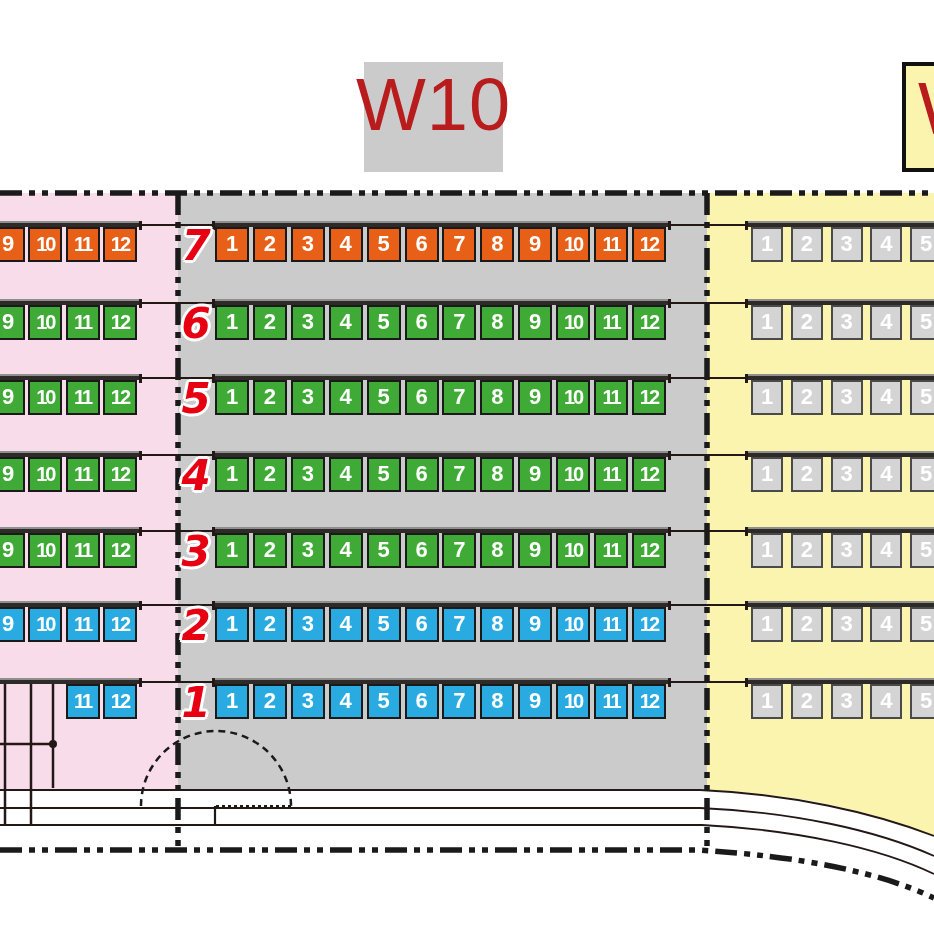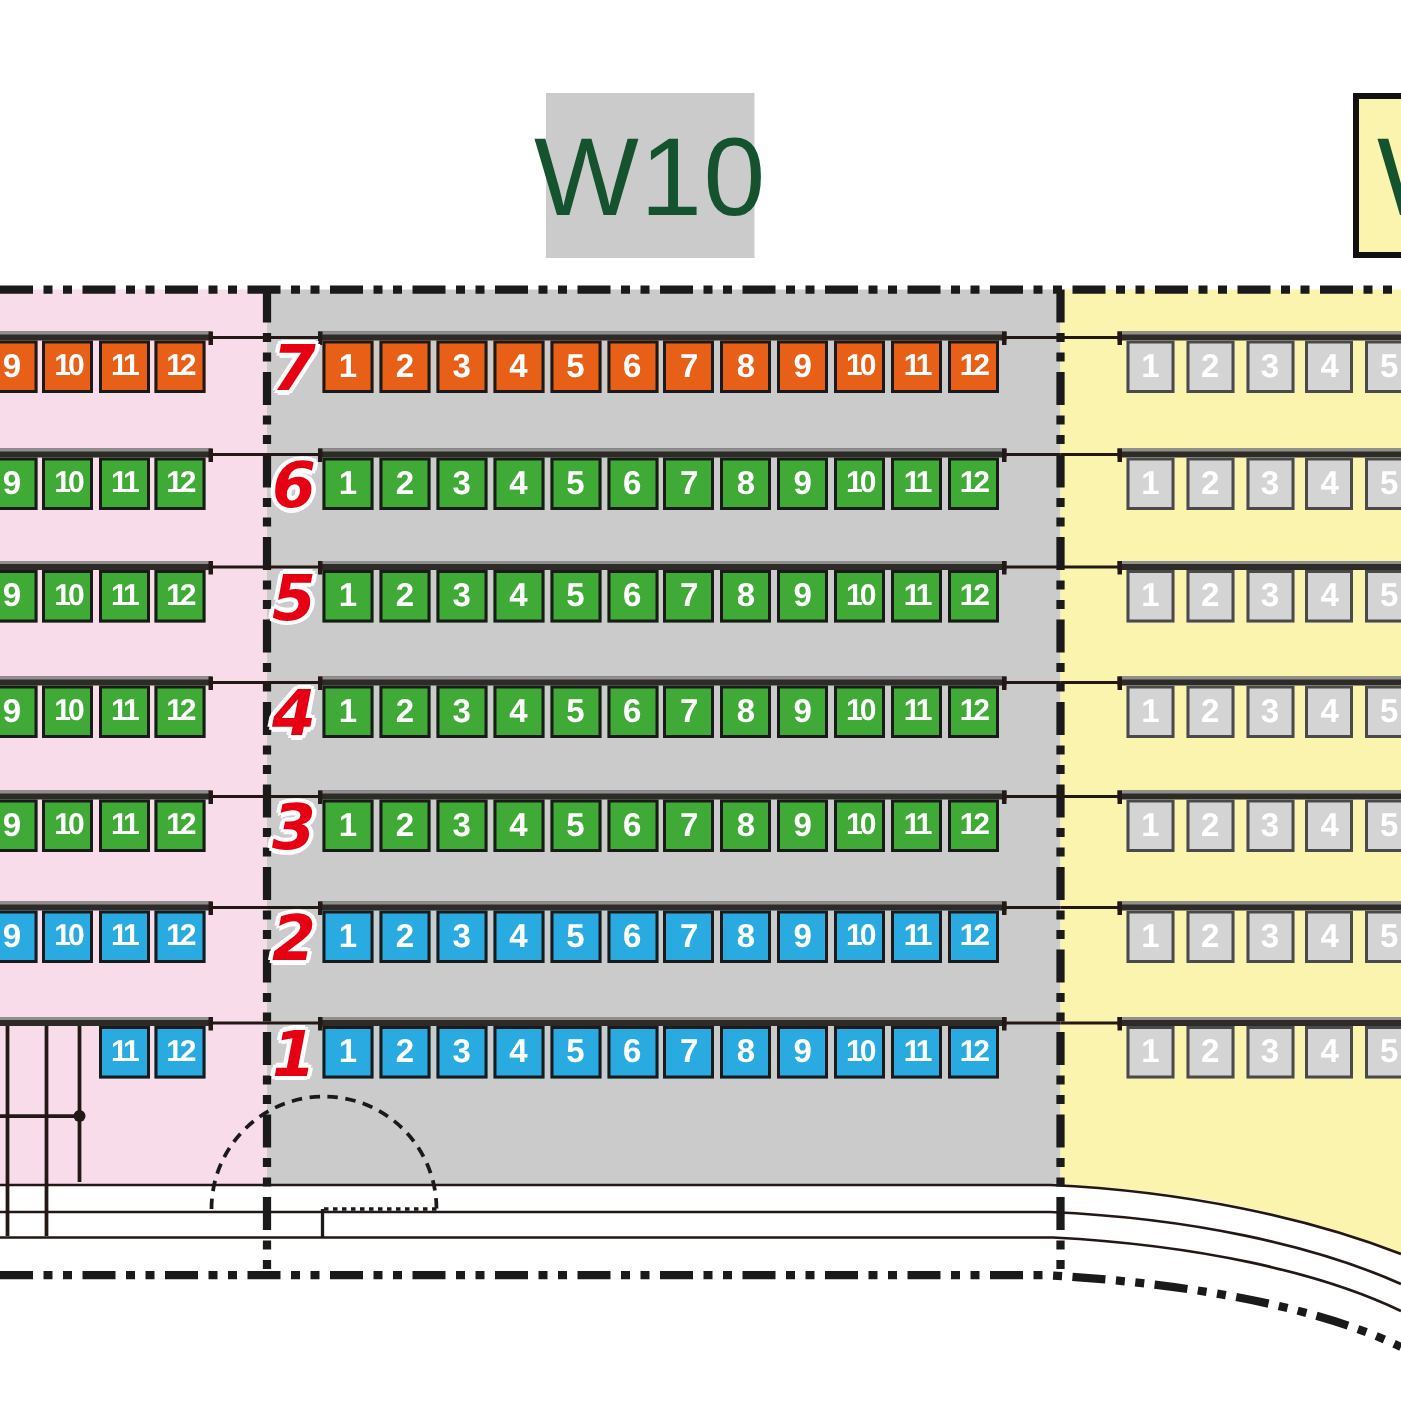--- a/index.html
+++ b/index.html
@@ -1,20 +1,20 @@
 <!DOCTYPE html>
 <html><head>
 <meta charset="utf-8">
 <style>
   html,body{margin:0;padding:0;background:#ffffff;}
   body{width:934px;height:940px;overflow:hidden;font-family:"Liberation Sans","DejaVu Sans",sans-serif;}
   #canvas{position:relative;width:934px;height:940px;overflow:hidden;background:#ffffff;}
   #bg-svg{position:absolute;left:0;top:0;z-index:0;}
-  .block-label{position:absolute;display:flex;align-items:center;justify-content:center;
-    font-size:74px;color:#14532d;letter-spacing:1px;z-index:3;}
+  .block-label{position:absolute;display:flex;justify-content:center;
+    font-size:74px;color:#b91c1c;letter-spacing:1px;z-index:3;}
   #center-label{left:364px;top:62px;width:139px;height:110px;background:#cbcbcb;}
   #right-label{left:902px;top:62px;width:120px;height:110px;background:#fbf4ae;border:4px solid #111;
     justify-content:flex-start;padding-left:12px;box-sizing:border-box;}
   #rows-layer{position:absolute;left:0;top:0;width:934px;height:940px;z-index:2;}
   .row-line{position:absolute;height:2px;background:#231815;}
   .desk-bar{position:absolute;height:6px;background:#2e2a28;border-top:2px solid #8f8f8f;box-sizing:border-box;}
   .bar-tick{position:absolute;width:2.5px;height:9px;background:#231815;}
   .seat{position:absolute;box-sizing:border-box;border:2px solid #1a1a1a;color:#ffffff;
     text-align:center;font-size:22px;font-weight:bold;cursor:pointer;}
   .seat.two-digit{font-size:20px;letter-spacing:-2px;}

